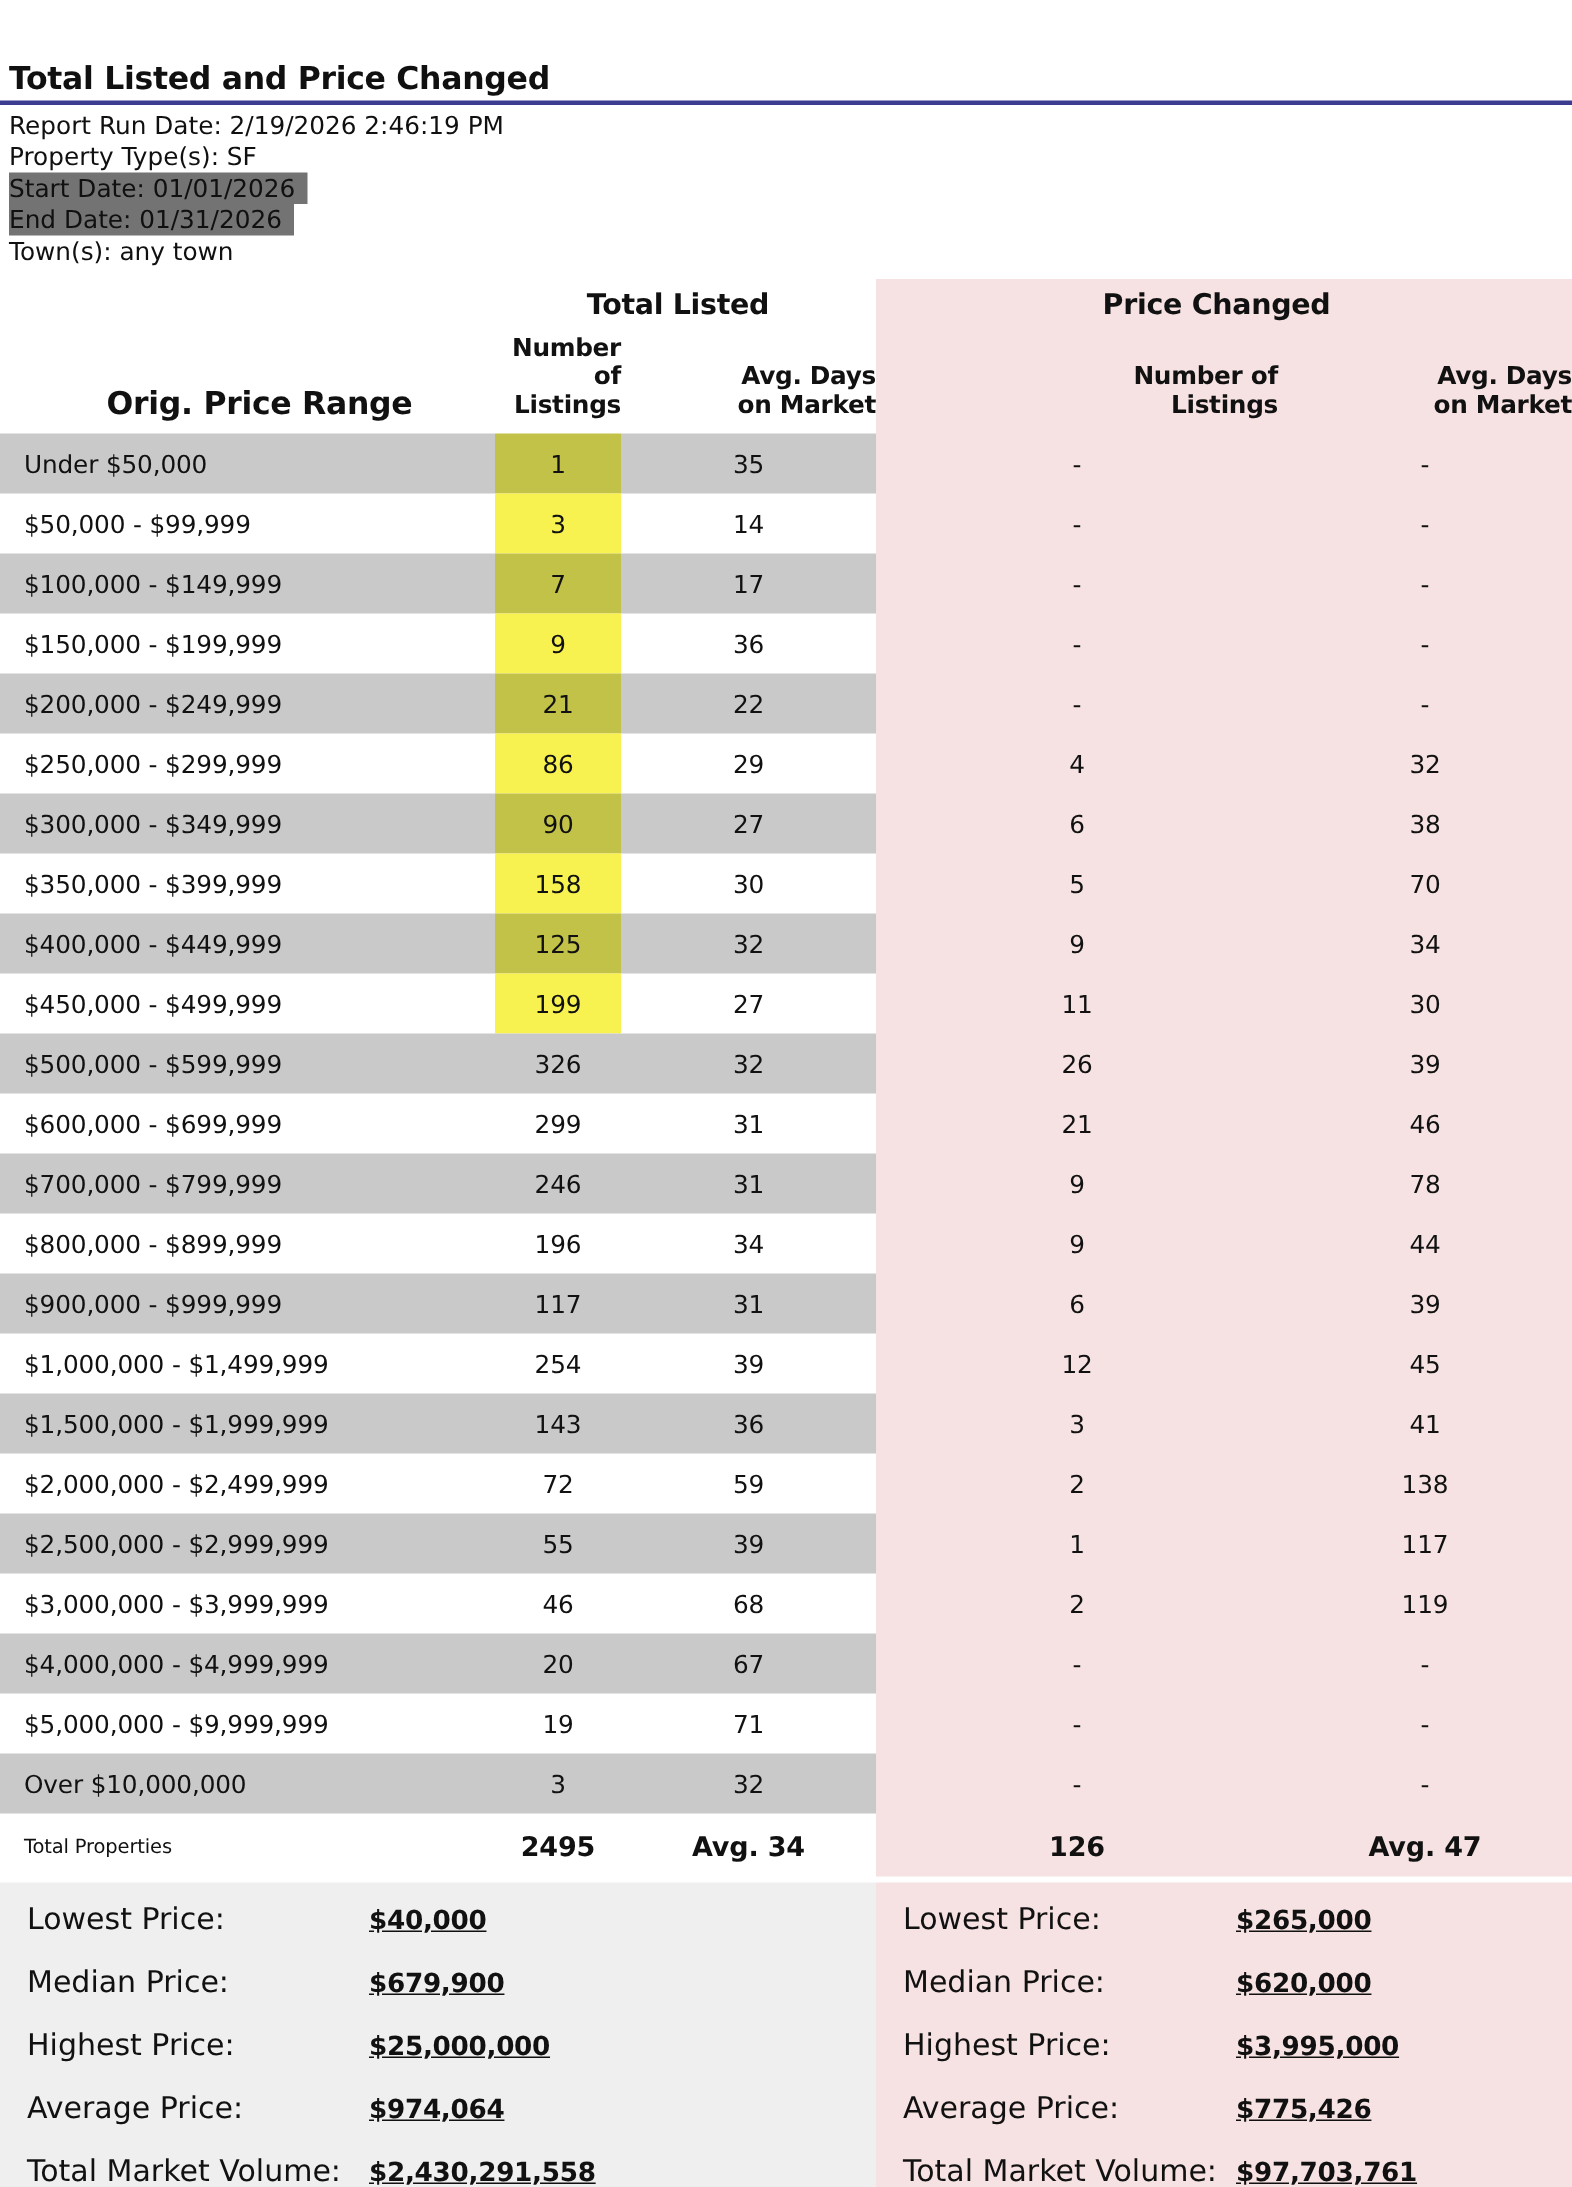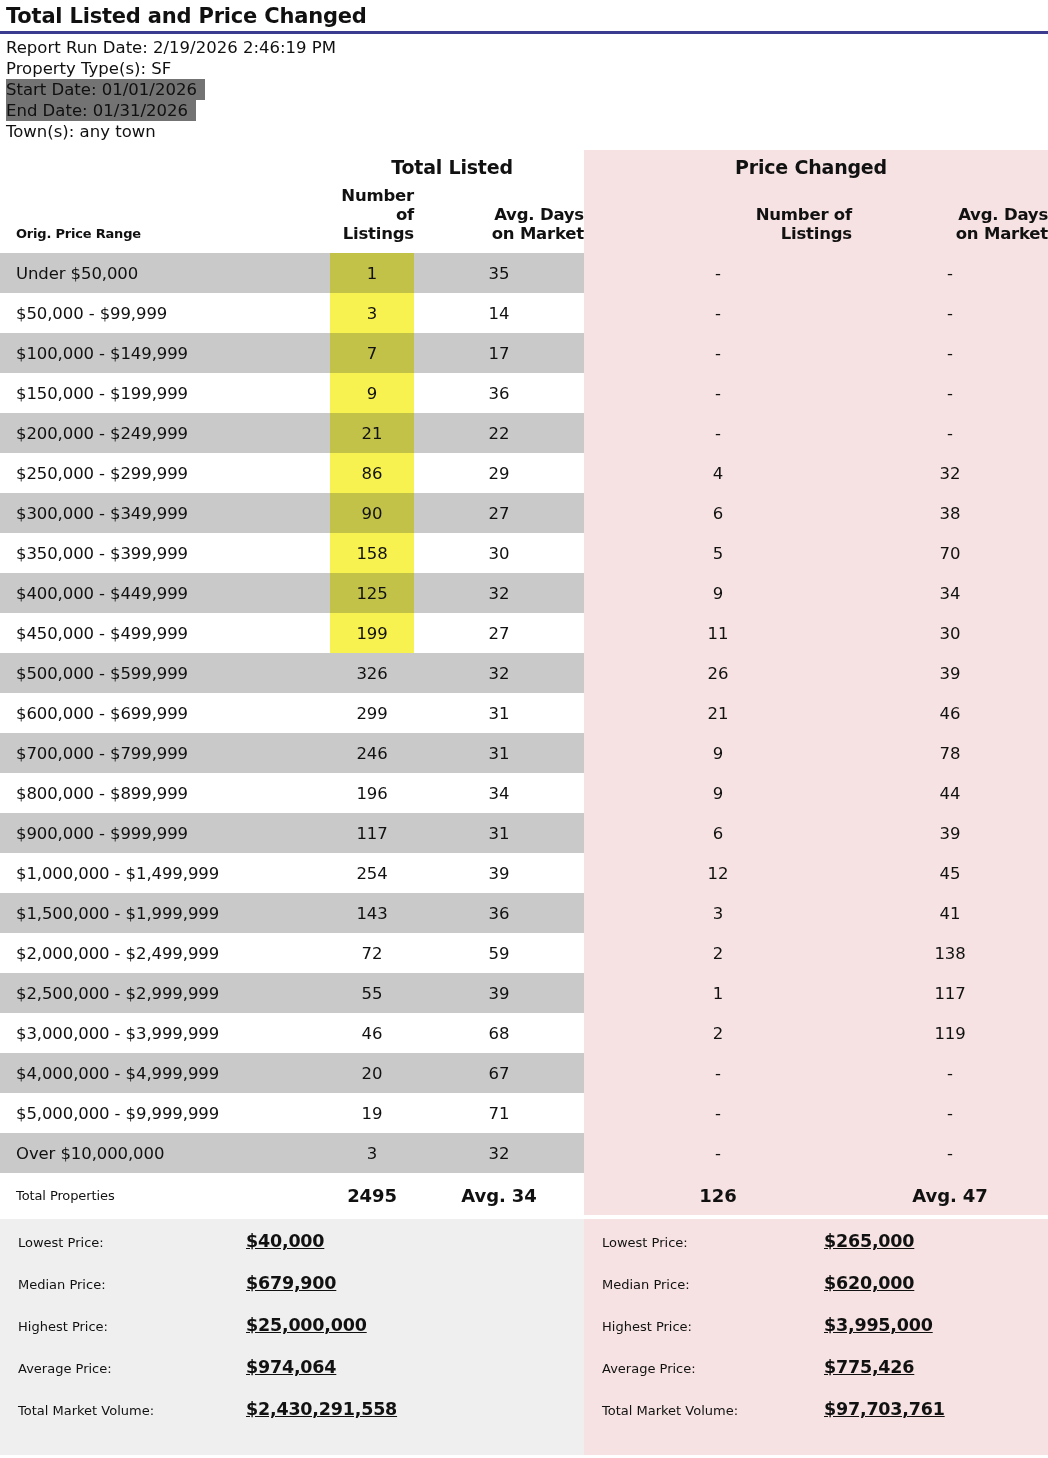--- a/index.html
+++ b/index.html
@@ -7,21 +7,21 @@
     margin: 0; padding: 0;
     background: #ffffff;
   }
   body {
     width: 1048px; height: 1458px;
     font-family: "DejaVu Sans", "Liberation Sans", sans-serif;
     color: #111111;
     overflow: hidden;
   }
 
-  .page { position: relative; width: 1048px; height: 1205px; }
+  .page { position: relative; width: 1048px; height: 1205px; margin-top: 36px; }
 
   
   .report-title {
     font-size: 21px;
     font-weight: bold;
     letter-spacing: -0.2px;
     padding: 4px 0 3px 6px;
     color: #101010;
   }
   .title-rule {
@@ -83,23 +83,23 @@
   .sub-head th {
     font-size: 16.5px;
     font-weight: bold;
     line-height: 19px;
     padding: 0 0 10px 0;
     vertical-align: bottom;
     border: 0;
     letter-spacing: -0.2px;
   }
   .sub-head th.range-h {
-    text-align: left;
+    text-align: center;
     padding-left: 16px;
-    font-size: 13px;
+    font-size: 21px;
   }
   .sub-head th.ctr { text-align: right; }
   .sub-head .two-line { display: block; }
 
   
   tbody tr td {
     font-size: 16.5px;
     height: 40px;
     padding: 0;
     border: 0;
@@ -146,21 +146,21 @@
   }
   .sum-left { width: 584px; background: #efefef; }
   .sum-right { width: 464px; background: #f6e2e2; }
   .sum-row {
     display: flex;
     align-items: baseline;
     height: 42px;
     padding-left: 18px;
   }
   .sum-label {
-    font-size: 13px;
+    font-size: 20px;
     color: #111111;
     white-space: nowrap;
   }
   .sum-left .sum-label { width: 228px; }
   .sum-right .sum-label { width: 222px; }
   .sum-value {
     font-size: 17.5px;
     font-weight: bold;
     white-space: nowrap;
     letter-spacing: -0.2px;

